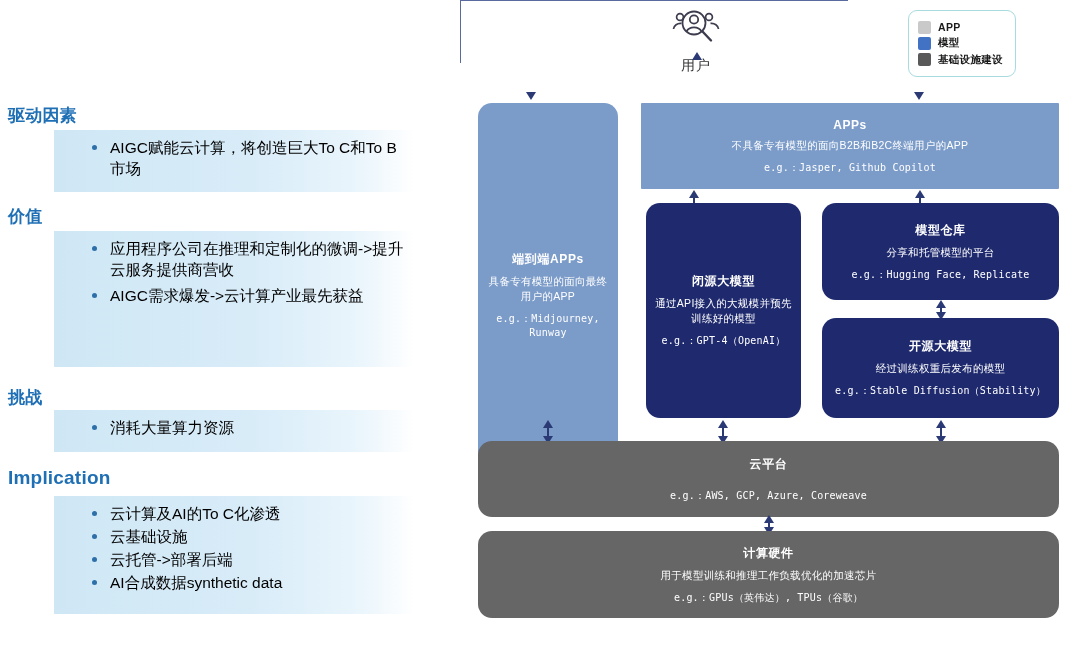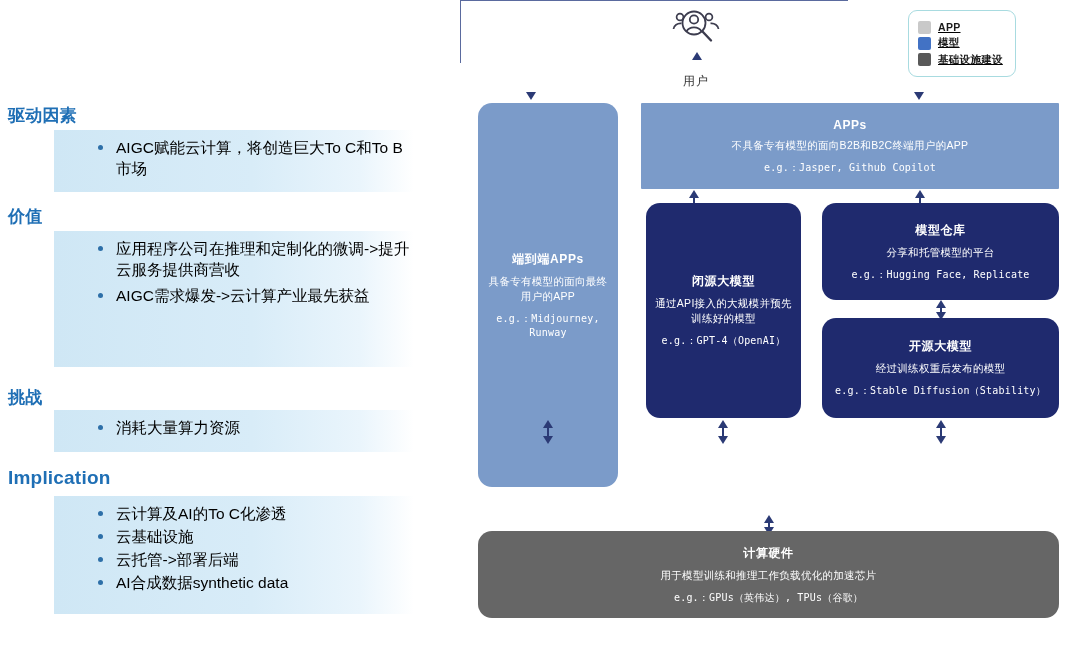--- a/index.html
+++ b/index.html
@@ -18,21 +18,21 @@
     position: absolute;
     font-weight: bold;
     color: #1f6fb5;
     font-size: 17px;
     letter-spacing: .2px;
     white-space: nowrap;
   }
   .sec-body {
     position: absolute;
     background: linear-gradient(to right, #cfe7f5 0%, #d8ecf8 55%, #eaf5fc 85%, #ffffff 100%);
-    padding: 6px 0 8px 6px;
+    padding: 6px 0 8px 0;
   }
   .blt {
     position: relative;
     display: flex;
     align-items: flex-start;
     padding-left: 56px;
     margin: 1px 0;
   }
   .blt .dot {
     position: absolute;
@@ -87,30 +87,30 @@
   .gray   { background: #666666; }
 
   
   .legend {
     position: absolute;
     border: 1.4px solid #a8dbe0;
     border-radius: 9px;
     background: #ffffff;
     padding: 7px 12px 7px 9px;
   }
-  .legend-row { display: flex; align-items: center; margin: 2.5px 0; text-decoration: underline; }
+  .legend-row { display: flex; align-items: center; margin: 2.5px 0; }
   .legend-sw { width: 13px; height: 13px; border-radius: 2px; margin-right: 7px; flex: none; }
   .legend-lb { font-size: 10.5px; font-weight: bold; color: #1a1a1a; letter-spacing: .3px; white-space: nowrap; }
   .sw-app   { background: #c9c9c9; }
   .sw-model { background: #4272c4; }
   .sw-infra { background: #595959; }
 
   
   .users-wrap { position: absolute; text-align: center; }
-  .users-lb { font-size: 12px; color: #333; margin-top: 17px; letter-spacing: 1px; }
+  .users-lb { font-size: 14px; color: #333; margin-top: 1px; letter-spacing: 1px; }
   .hline { height: 1.2px; background: #5a6a9e; }
   .vline { width: 1.2px; background: #5a6a9e; }
   .arw { position: absolute; width: 0; height: 0; }
   .arw-dn { border-left: 5px solid transparent; border-right: 5px solid transparent; border-top: 8px solid #2b3a75; }
   .arw-up { border-left: 5px solid transparent; border-right: 5px solid transparent; border-bottom: 8px solid #2b3a75; }
   .dbl { position: absolute; width: 10px; }
   .dbl::before, .dbl::after {
     content: ""; position: absolute; left: 0; width: 0; height: 0;
     border-left: 5px solid transparent; border-right: 5px solid transparent;
   }
@@ -258,20 +258,24 @@
     <div class="dbl" style="left:83px; top:420px; height:24px;">
       <span class="stem"></span>
     </div>
     <div class="dbl" style="left:258px; top:420px; height:24px;">
       <span class="stem"></span>
     </div>
     <div class="dbl" style="left:476px; top:420px; height:24px;">
       <span class="stem"></span>
     </div>
 
+    <div class="node gray" style="left:18px; top:441px; width:581px; height:76px;">
+      <div class="title">云平台</div>
+      <div class="eg" style="margin-top:10px;">e.g.：AWS, GCP, Azure, Coreweave</div>
+    </div>
 
     <div class="dbl" style="left:304px; top:515px; height:20px;">
       <span class="stem"></span>
     </div>
 
     <div class="node gray" style="left:18px; top:531px; width:581px; height:87px;align-items:center;">
       <div class="title">计算硬件</div>
       <div class="desc">用于模型训练和推理工作负载优化的加速芯片</div>
       <div class="eg">e.g.：GPUs（英伟达）, TPUs（谷歌）</div>
     </div>

